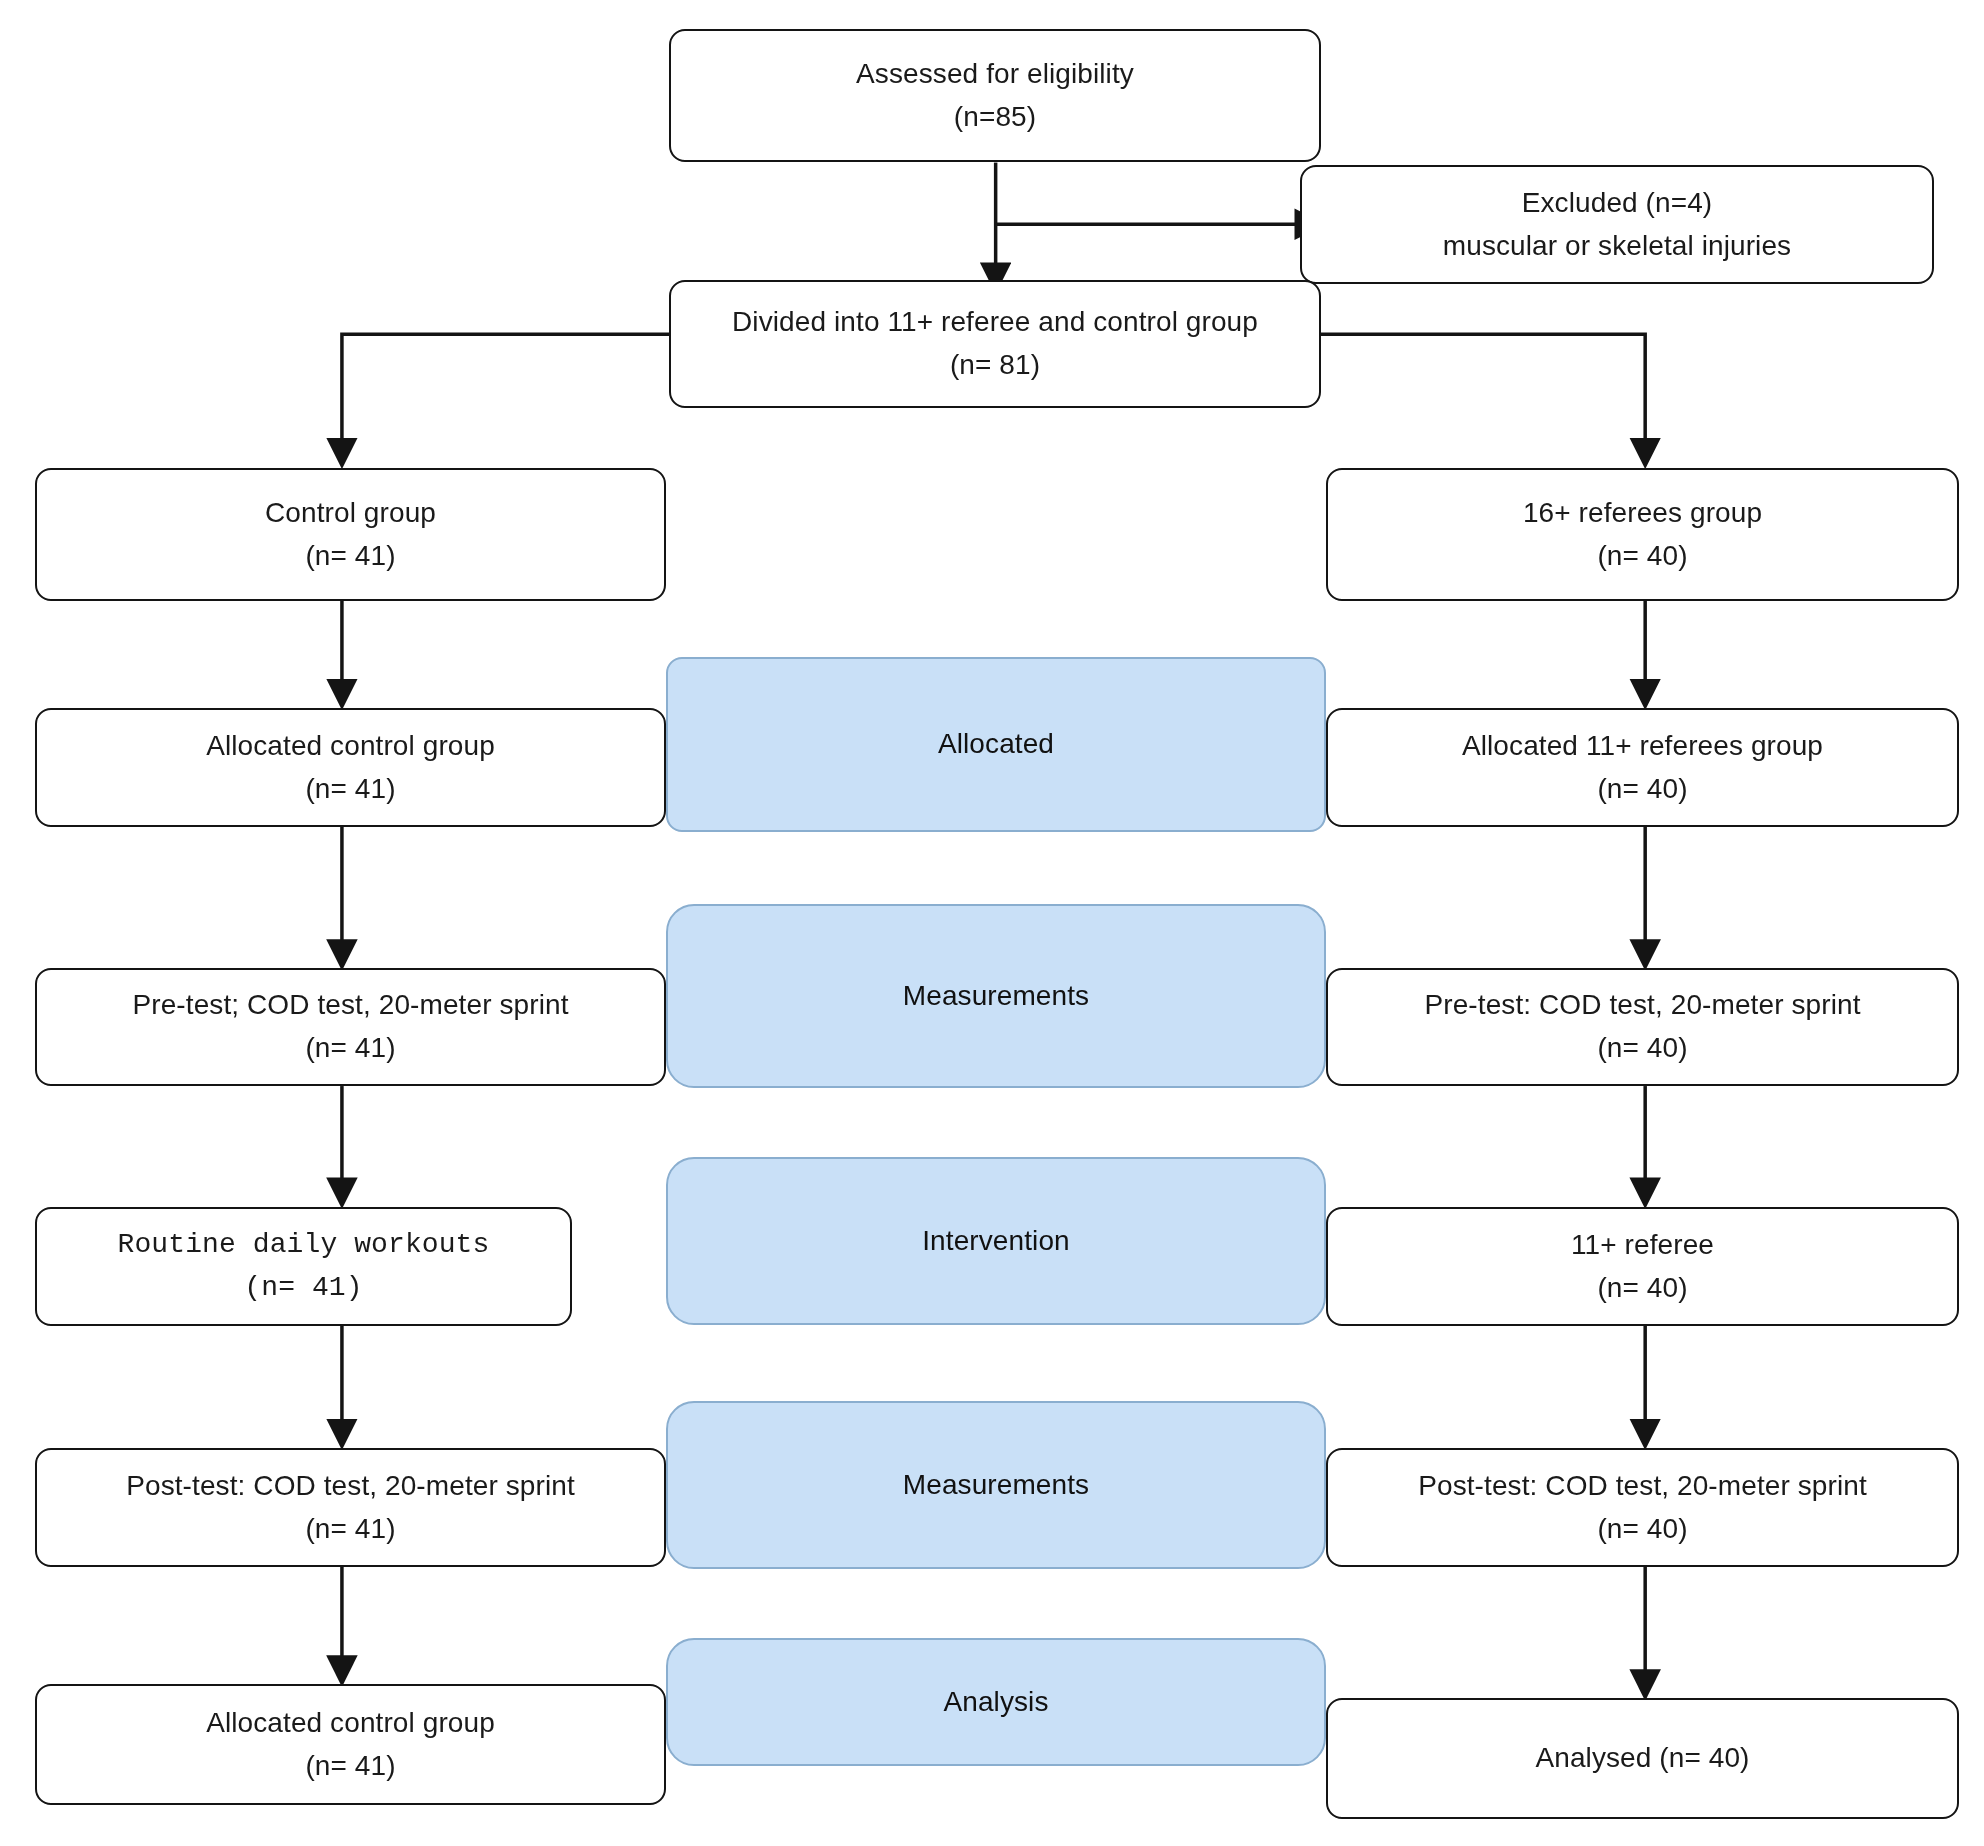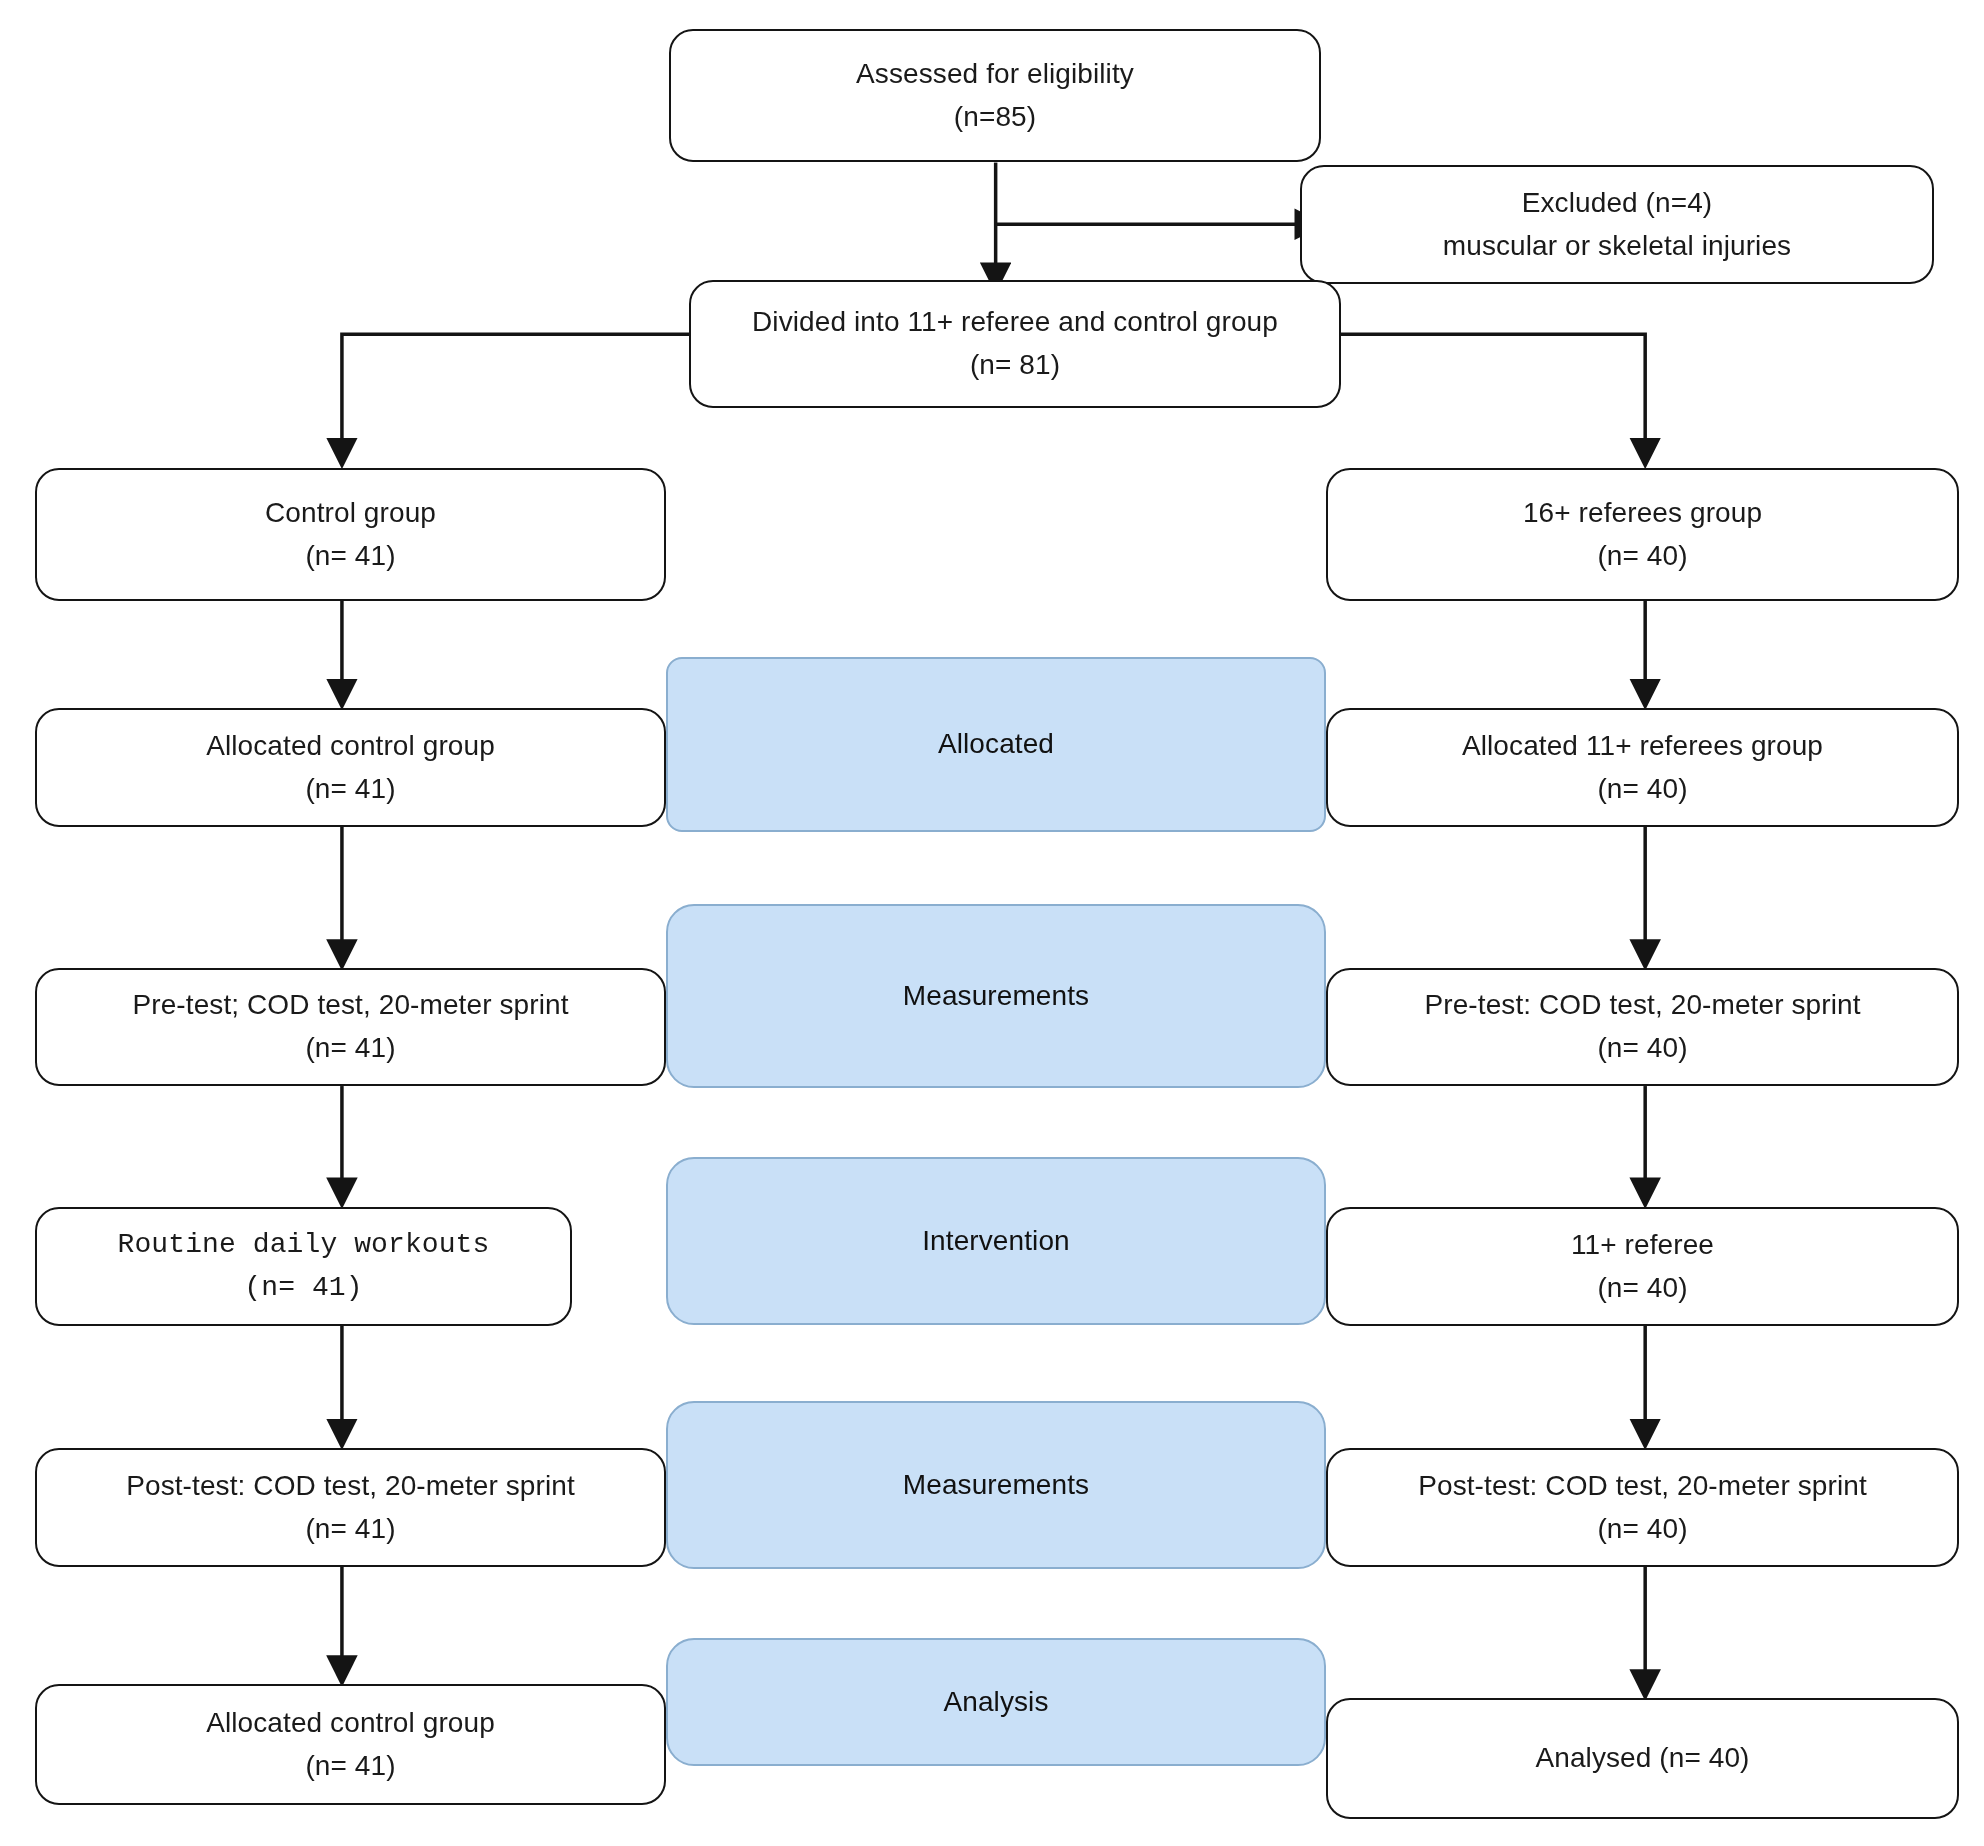--- a/index.html
+++ b/index.html
@@ -28,21 +28,21 @@
     pointer-events: none;
   }
   .node {
     position: absolute;
     box-sizing: border-box;
     display: flex;
     flex-direction: column;
     align-items: center;
     justify-content: center;
     text-align: center;
-    border-radius: 24px;
+    border-radius: 16px;
     font-size: 28px;
     line-height: 1.38;
     letter-spacing: 0.1px;
     padding: 7px 18px;
   }
   .node.white {
     background: #ffffff;
     border: 2.8px solid #141414;
     color: #1a1a1a;
     z-index: 3;
@@ -101,21 +101,21 @@
   <div class="node white" style="left:669px; top:29px; width:652px; height:133px;">
     <span class="line1">Assessed for eligibility</span>
     <span class="line2">(n=85)</span>
   </div>
 
   <div class="node white" style="left:1300px; top:165px; width:634px; height:119px;">
     <span class="line1">Excluded (n=4)</span>
     <span class="line2">muscular or skeletal injuries</span>
   </div>
 
-  <div class="node white" style="left:669px; top:280px; width:652px; height:128px;margin-left:20px;">
+  <div class="node white" style="left:669px; top:280px; width:652px; height:128px;">
     <span class="line1">Divided into 11+ referee and control group</span>
     <span class="line2">(n= 81)</span>
   </div>
 
   <div class="node white" style="left:35px; top:468px; width:631px; height:133px;">
     <span class="line1">Control group</span>
     <span class="line2">(n= 41)</span>
   </div>
 
   <div class="node white" style="left:1326px; top:468px; width:633px; height:133px;">

